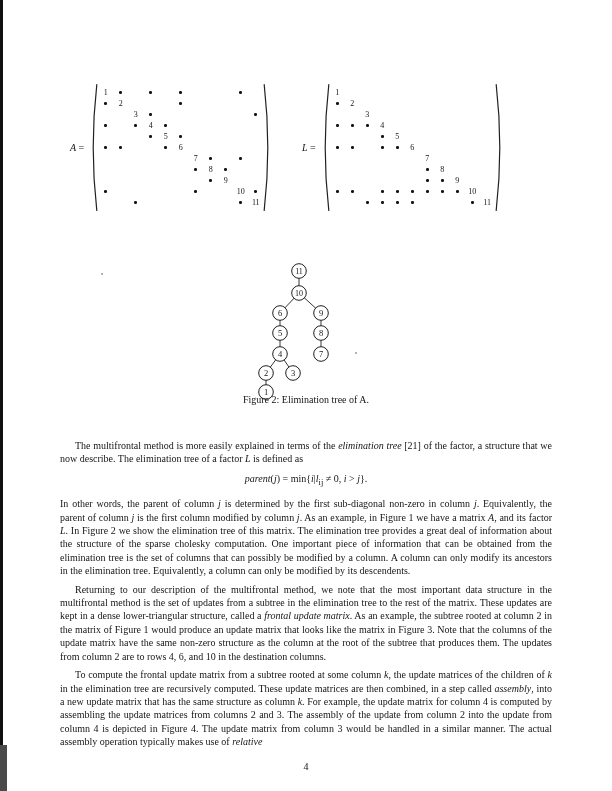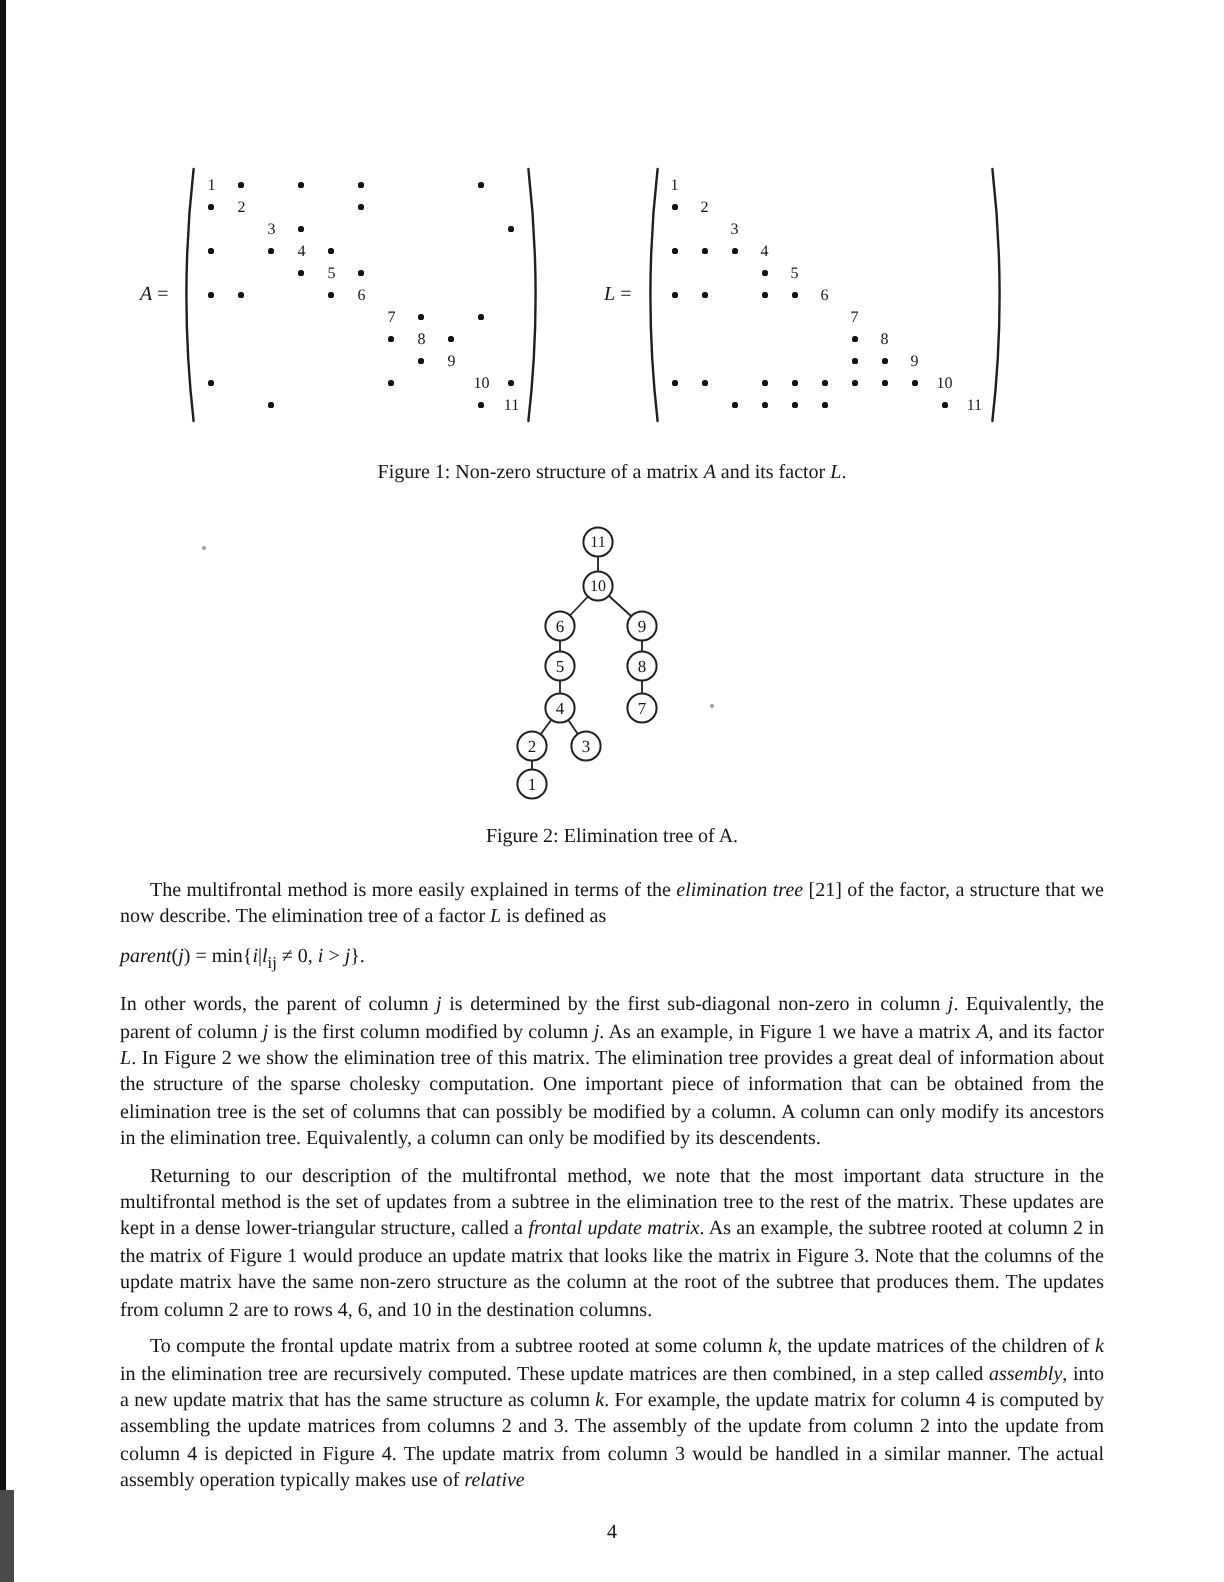--- a/index.html
+++ b/index.html
@@ -21,33 +21,33 @@
   #matrix-a-wrap{left:70px;top:83px;}
   #matrix-l-wrap{left:302px;top:83px;}
   .matrix-label{font-size:10px;margin-right:5px;white-space:nowrap;}
   .matrix-grid{display:grid;grid-auto-rows:11px;}
   .mcell{display:flex;align-items:center;justify-content:center;font-size:8px;line-height:1;}
   .mcell .dot{width:2.6px;height:2.6px;background:#141414;border-radius:50%;display:block;}
   .paren{display:block;}
 
   .caption{position:absolute;left:0;width:612px;text-align:center;font-size:10px;}
   #caption-fig1{top:231px;}
-  #caption-fig2{top:413px;}
+  #caption-fig2{top:394px;}
 
   
   #tree-box{position:absolute;left:228px;top:253px;width:160px;height:152px;}
 
   
   #body-text{
     position:absolute;left:60px;top:439px;width:492px;
     font-size:10px;line-height:13.4px;text-align:justify;
   }
   .para{margin:0 0 5px 0;font-family:Liberation Serif, serif;}
   .para.indent{text-indent:15px;}
-  .formula{text-align:left;margin:6px 0 8px 0;text-indent:0;}
+  .formula{text-align:center;margin:6px 0 8px 0;text-indent:0;}
   #page-number{position:absolute;left:0;top:761px;width:612px;text-align:center;font-size:10px;}
 </style>
 </head>
 <body>
 
 <div id="page">
 
   <div id="left-strip"></div>
   <div id="left-strip-bottom"></div>
   <div class="speck" style="left:101px;top:273px;"></div>
@@ -414,21 +414,20 @@
         <span class="mcell">
           <span class="dot"></span>
         </span>
         <span class="mcell">11</span>
       </div>
     <svg class="paren" width="9" height="129" viewBox="0 0 9 129">
       <path d="M1.2,1.5 Q8.4,64.5 1.2,127.5" fill="none" stroke="#202020" stroke-width="1.2" stroke-linecap="round"></path>
     </svg>
   </div>
 
-  <div id="caption-fig1" class="caption">Figure 1: Non-zero structure of a matrix <i>A</i> and its factor <i>L</i>.</div>
 
   <div id="tree-box">
     <svg id="tree-svg" width="160" height="152" viewBox="0 0 160 152">
         <line x1="71" y1="18" x2="71" y2="40" stroke="#202020" stroke-width="0.9"></line>
         <line x1="71" y1="40" x2="52" y2="60" stroke="#202020" stroke-width="0.9"></line>
         <line x1="71" y1="40" x2="93" y2="60" stroke="#202020" stroke-width="0.9"></line>
         <line x1="52" y1="60" x2="52" y2="80" stroke="#202020" stroke-width="0.9"></line>
         <line x1="93" y1="60" x2="93" y2="80" stroke="#202020" stroke-width="0.9"></line>
         <line x1="52" y1="80" x2="52" y2="101" stroke="#202020" stroke-width="0.9"></line>
         <line x1="93" y1="80" x2="93" y2="101" stroke="#202020" stroke-width="0.9"></line>

